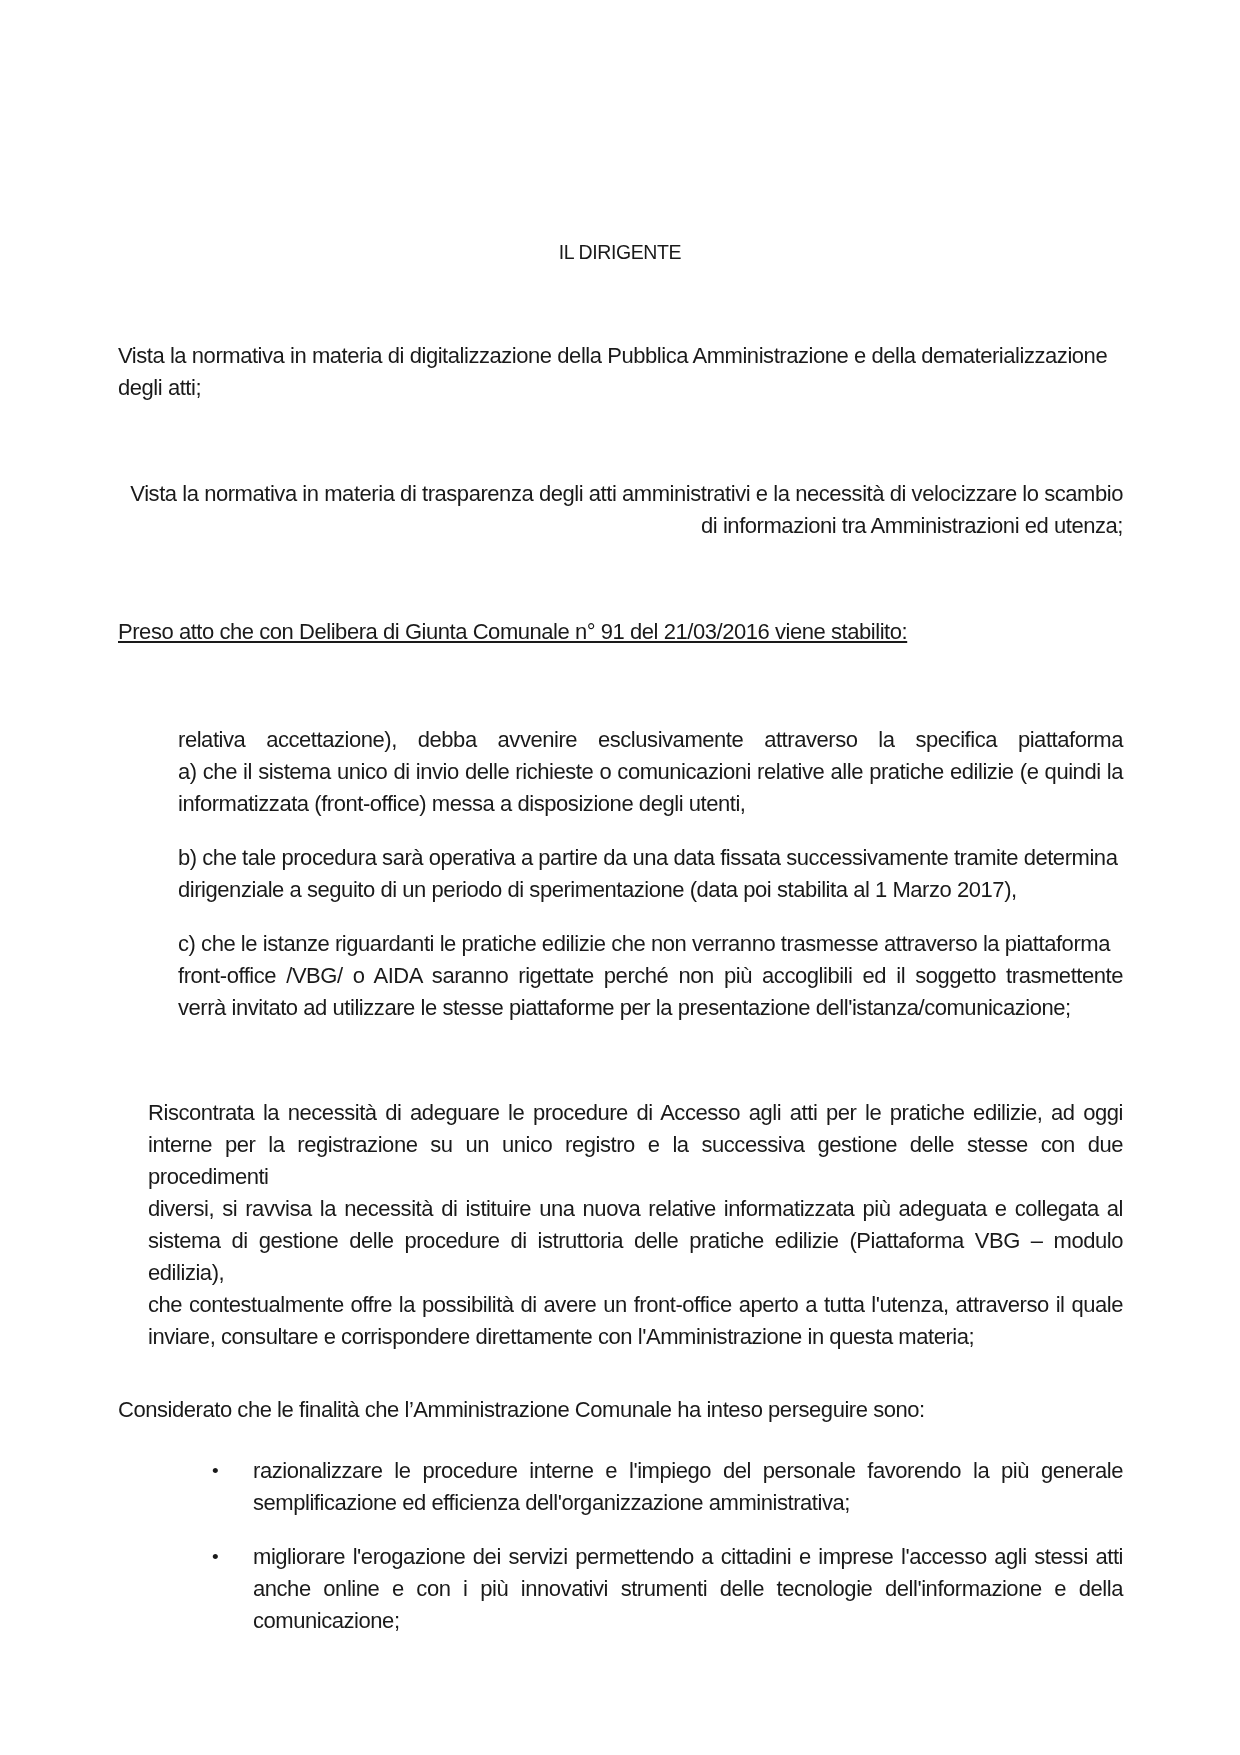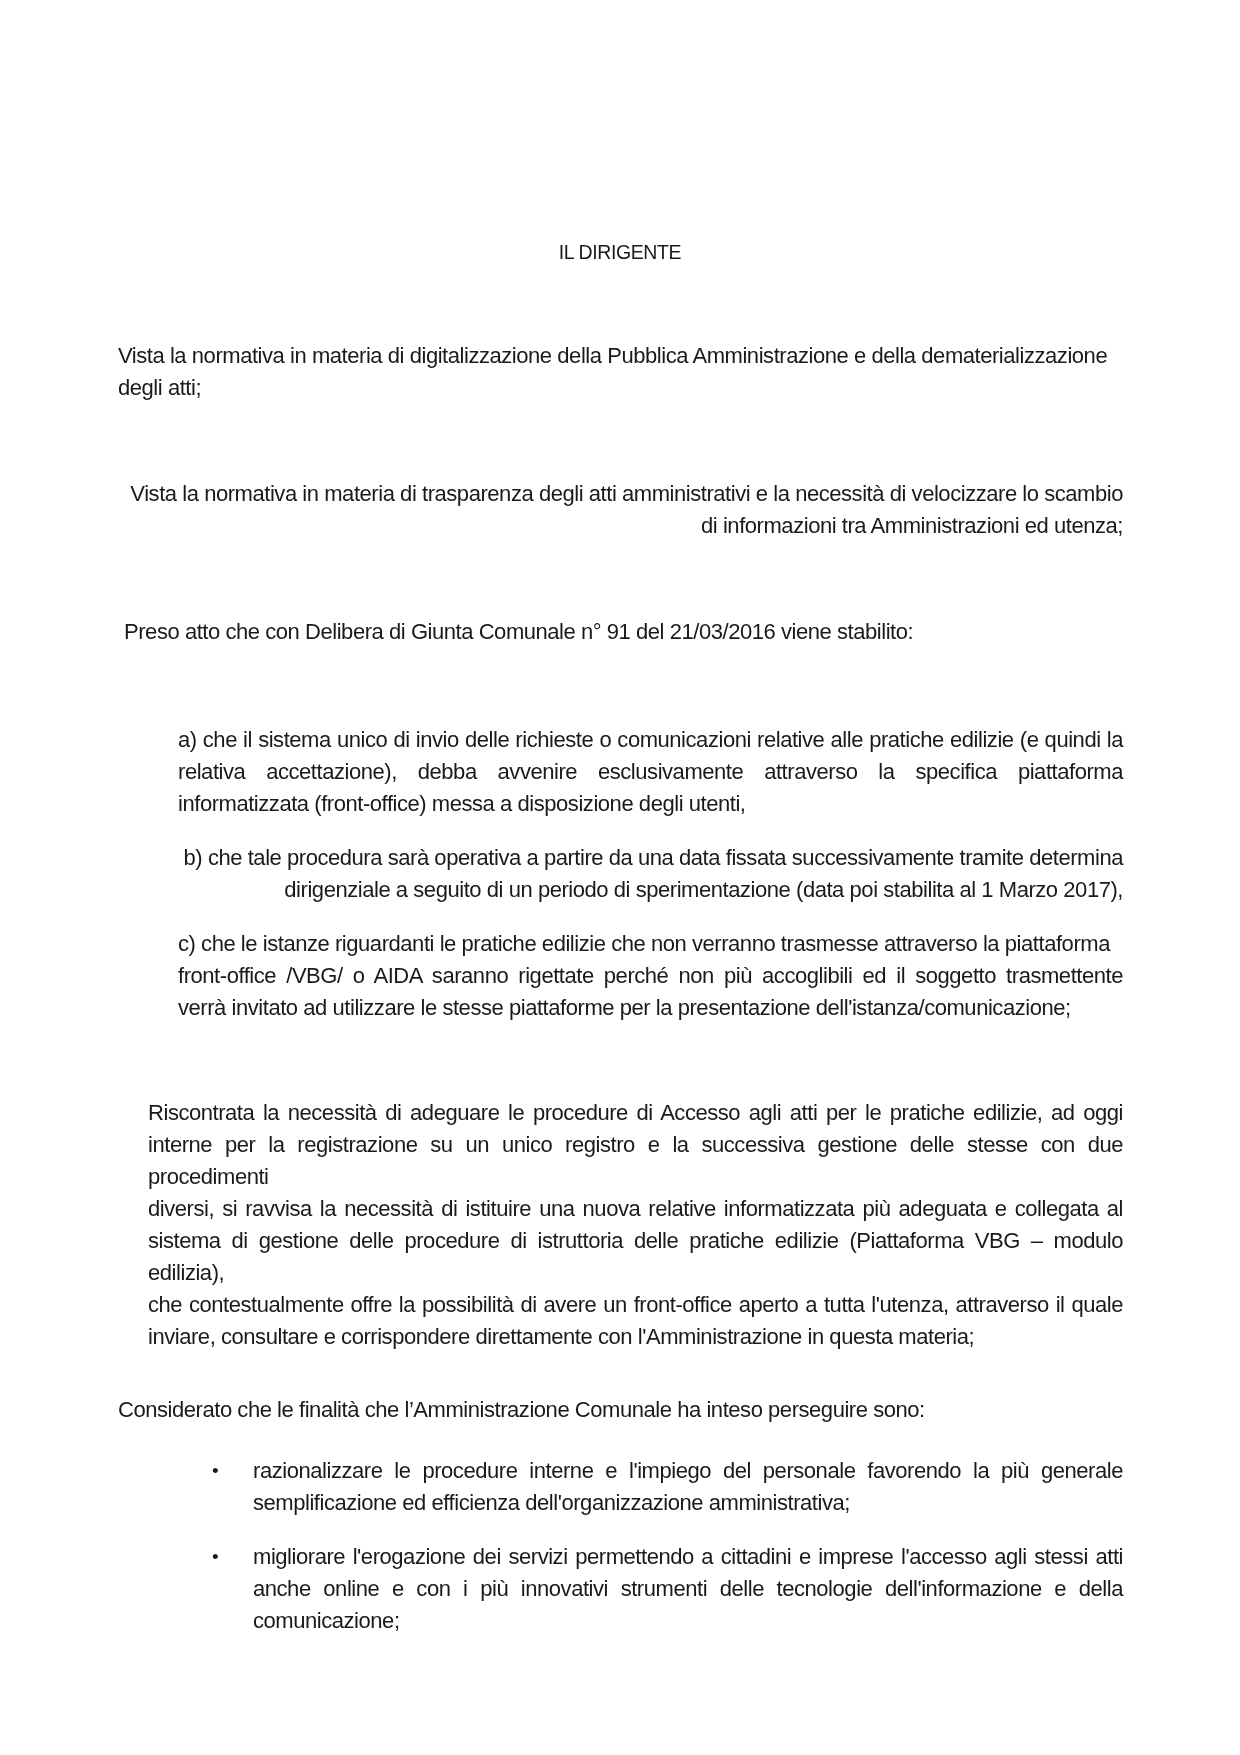--- a/index.html
+++ b/index.html
@@ -23,31 +23,31 @@
   <div class="txt" style="top:340px; left:118px; width:1005px;">
     <span class="line">Vista la normativa in materia di digitalizzazione della Pubblica Amministrazione e della dematerializzazione</span>
     <span class="line">degli atti;</span>
   </div>
 
   <div class="txt" style="top:478px; left:118px; width:1005px;text-align:right;">
     <span class="line">Vista la normativa in materia di trasparenza degli atti amministrativi e la necessità di velocizzare lo scambio</span>
     <span class="line">di informazioni tra Amministrazioni ed utenza;</span>
   </div>
 
-  <div class="txt" style="top:616px; left:124px; width:1005px;">
+  <div class="txt" style="top:616px; left:118px; width:1005px;text-decoration:underline;">
     <span class="line">Preso atto che con Delibera di Giunta Comunale n° 91 del 21/03/2016 viene stabilito:</span>
   </div>
 
   <div class="txt" style="top:724px; left:178px; width:945px;">
+    <span class="jline">relativa accettazione), debba avvenire esclusivamente attraverso la specifica piattaforma</span>
     <span class="jline">a) che il sistema unico di invio delle richieste o comunicazioni relative alle pratiche edilizie (e quindi la</span>
-    <span class="jline">relativa accettazione), debba avvenire esclusivamente attraverso la specifica piattaforma</span>
     <span class="line">informatizzata (front-office) messa a disposizione degli utenti,</span>
   </div>
 
-  <div class="txt" style="top:842px; left:178px; width:945px;text-align:right;">
+  <div class="txt" style="top:842px; left:178px; width:945px;">
     <span class="line">b) che tale procedura sarà operativa a partire da una data fissata successivamente tramite determina</span>
     <span class="line">dirigenziale a seguito di un periodo di sperimentazione (data poi stabilita al 1 Marzo 2017),</span>
   </div>
 
   <div class="txt" style="top:928px; left:178px; width:945px;">
     <span class="line">c) che le istanze riguardanti le pratiche edilizie che non verranno trasmesse attraverso la piattaforma</span>
     <span class="jline">front-office /VBG/ o AIDA saranno rigettate perché non più accoglibili ed il soggetto trasmettente</span>
     <span class="line">verrà invitato ad utilizzare le stesse piattaforme per la presentazione dell'istanza/comunicazione;</span>
   </div>
 

